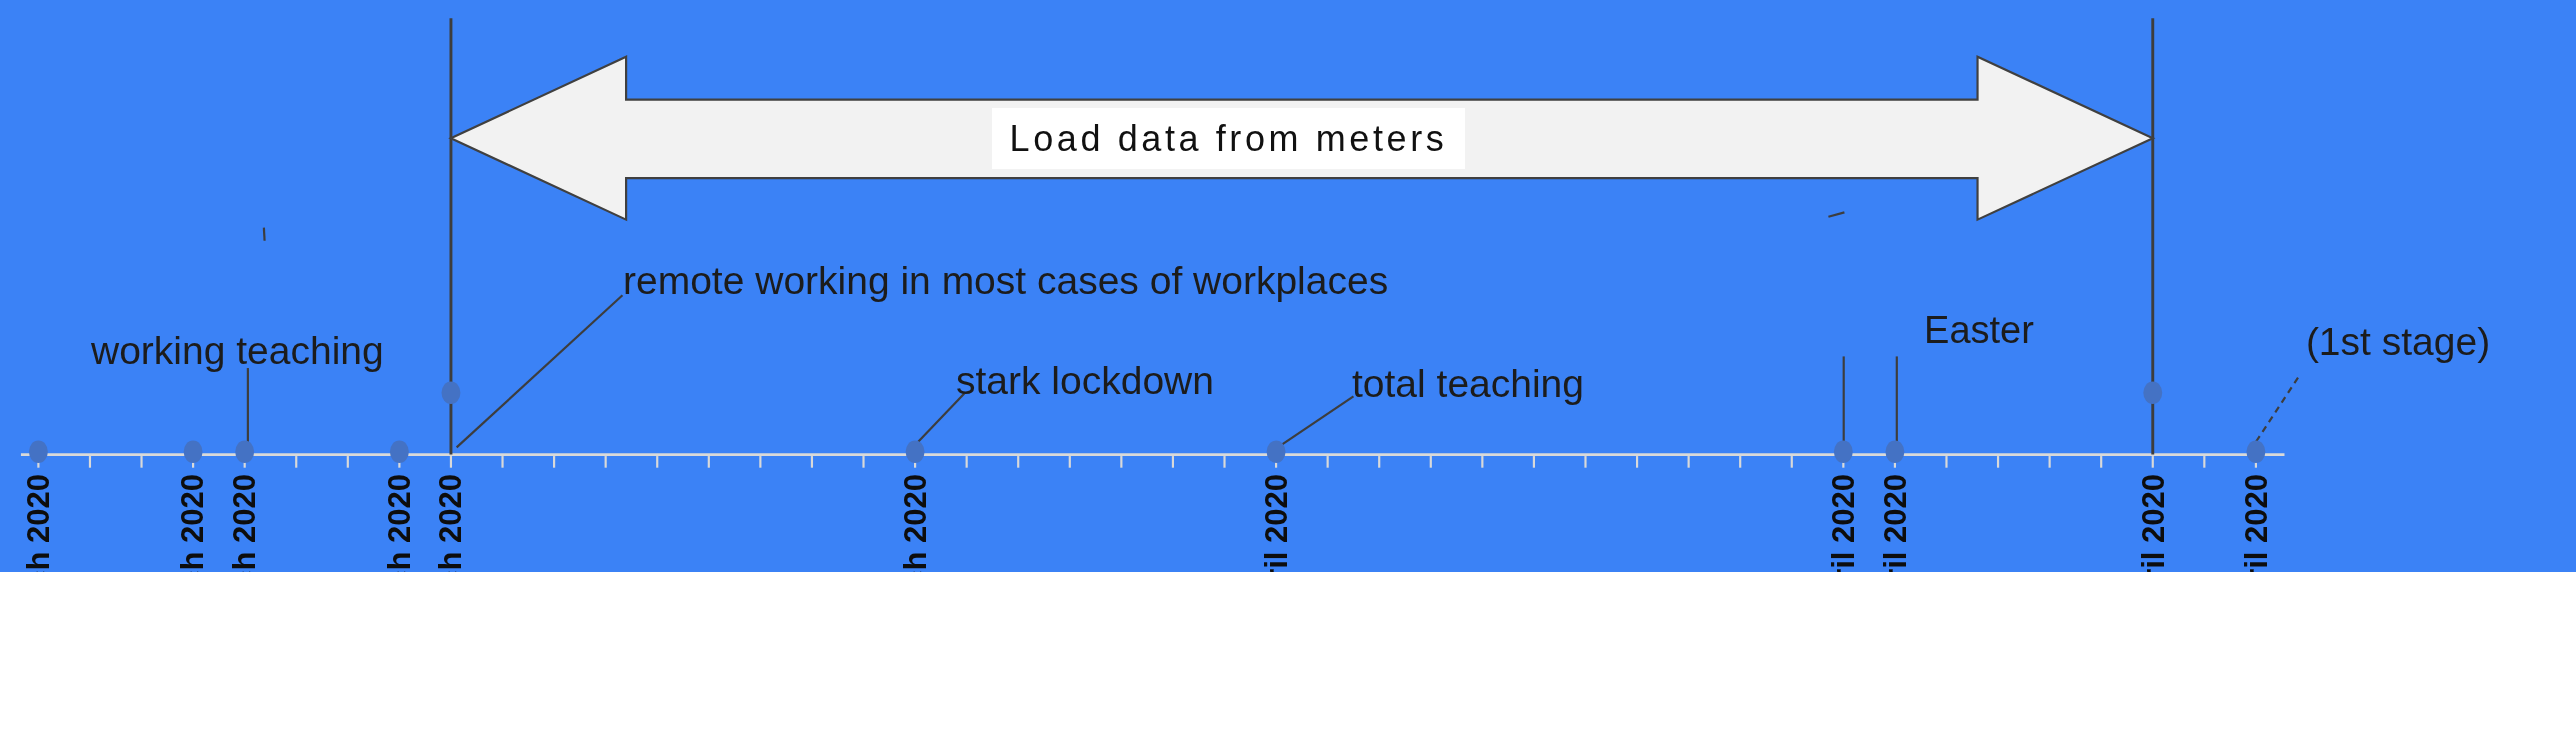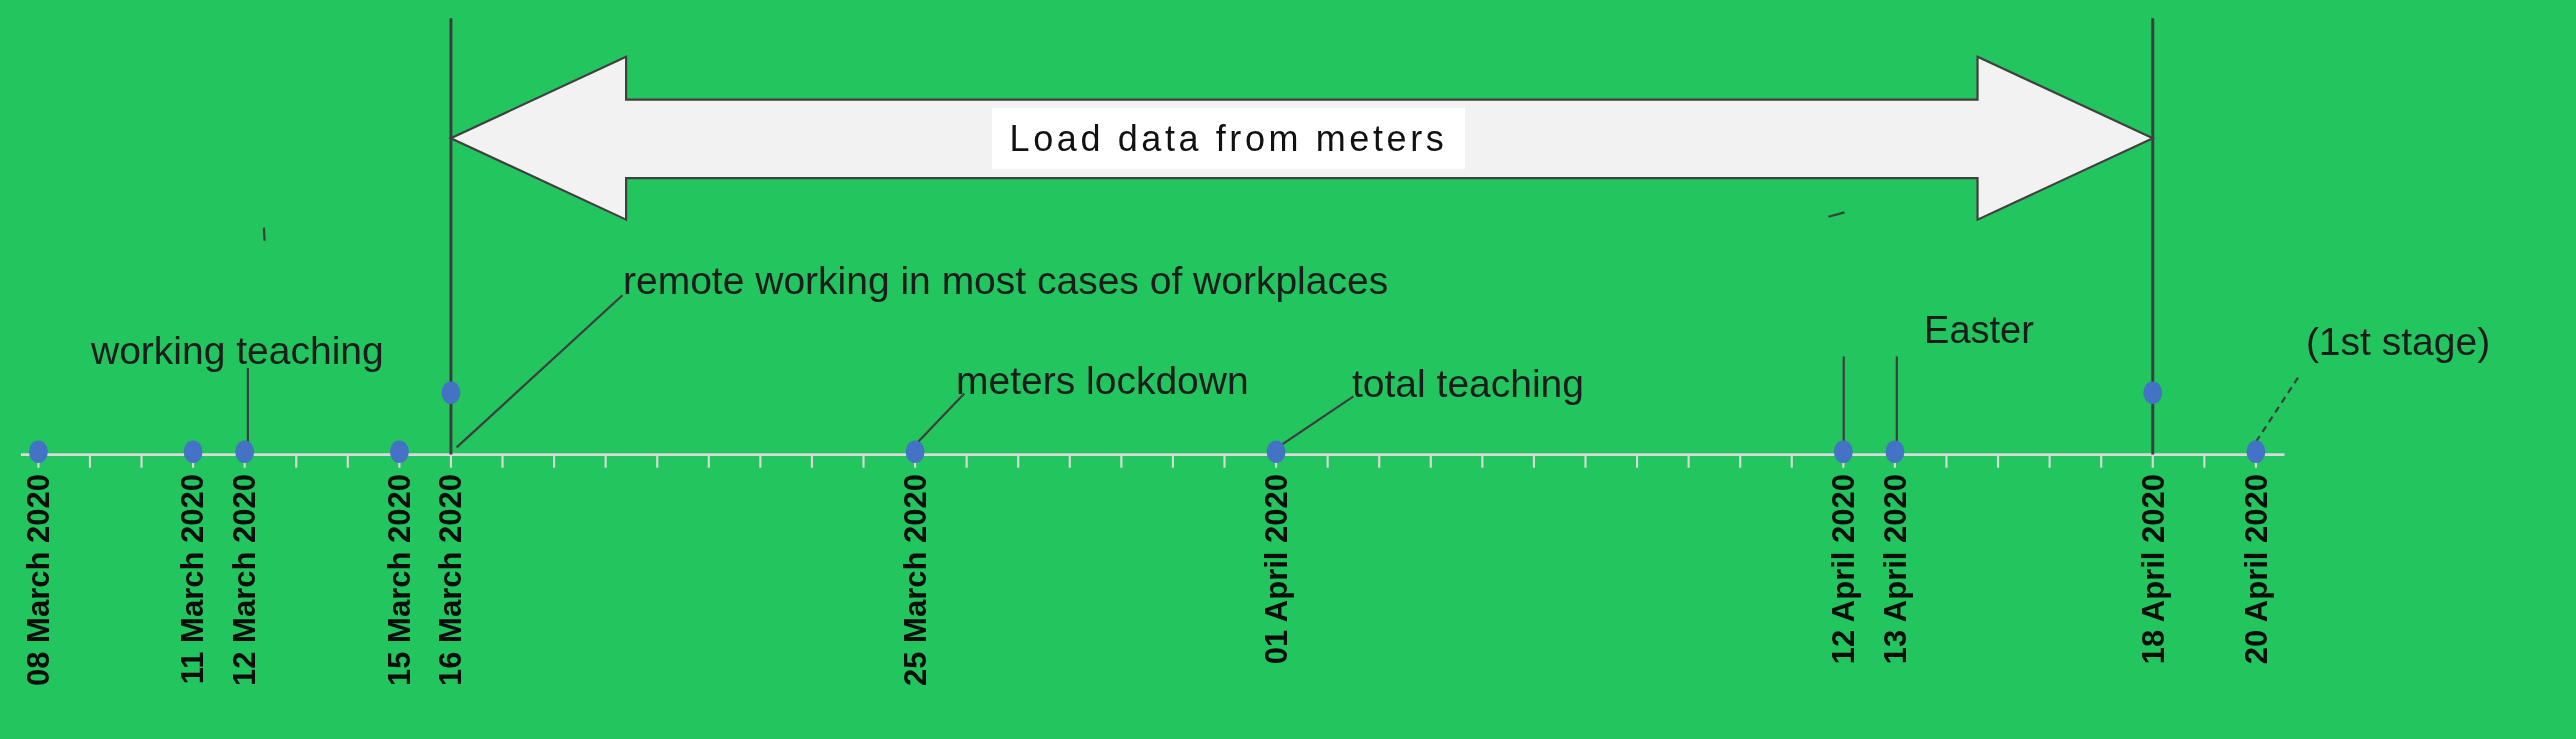--- a/index.html
+++ b/index.html
@@ -1,16 +1,16 @@
 <!DOCTYPE html>
 <html style="--dot: #4472c4; --axis: #d9d9d9; --dark: #3d3d3d; --arrowfill: #f2f2f2; --arrowstroke: #404040;font-size:11.6px"><head>
 <meta charset="utf-8">
 <style>
   html,body{margin:0;padding:0;background:#ffffff;}
-  .stage{position:relative;width:2576px;height:739px;background:#22c55e;
+  .stage{position:relative;width:2576px;height:572px;background:#3b82f6;
          font-family:"Liberation Sans",sans-serif;overflow:hidden;}
   .layer{position:absolute;left:0;top:0;width:2576px;height:739px;}
   .axis{stroke:var(--axis,#d9d9d9);stroke-width:4;}
   .tick{stroke:var(--axis,#d9d9d9);stroke-width:3;}
   .marker{stroke:var(--dark,#3d3d3d);stroke-width:4;}
   .leader{stroke:var(--dark,#3d3d3d);stroke-width:3;fill:none;}
   .leader.dashed{stroke-dasharray:9 7;}
   .stray{stroke:var(--dark,#3d3d3d);stroke-width:3;}
   .arrow-shape{fill:var(--arrowfill,#f2f2f2);stroke:var(--arrowstroke,#404040);
                stroke-width:3;stroke-linejoin:miter;}
@@ -110,21 +110,21 @@
         <ellipse cx="3100.7000000000003" cy="621" rx="13" ry="15.5" class="dot"></ellipse>
       </g>
   </svg>
 
   <div class="label-box">
     <span>Load data from meters</span>
   </div>
 
   <div class="ann" style="left:91px;top:329px">working teaching</div>
   <div class="ann" style="left:623px;top:259px">remote working in most cases of workplaces</div>
-  <div class="ann" style="left:956px;top:359px">meters lockdown</div>
+  <div class="ann" style="left:956px;top:359px">stark lockdown</div>
   <div class="ann" style="left:1352px;top:362px">total teaching</div>
   <div class="ann easter" style="left:1979px;top:309px">Easter</div>
   <div class="ann relay" style="left:2398px;top:319px">
     <div>(1st stage)</div>
   </div>
 
   <div id="date-labels">
       <div class="date-label" style="right: 2553px;">08 March 2020</div>
       <div class="date-label" style="right: 2399px;">11 March 2020</div>
       <div class="date-label" style="right: 2347px;">12 March 2020</div>

